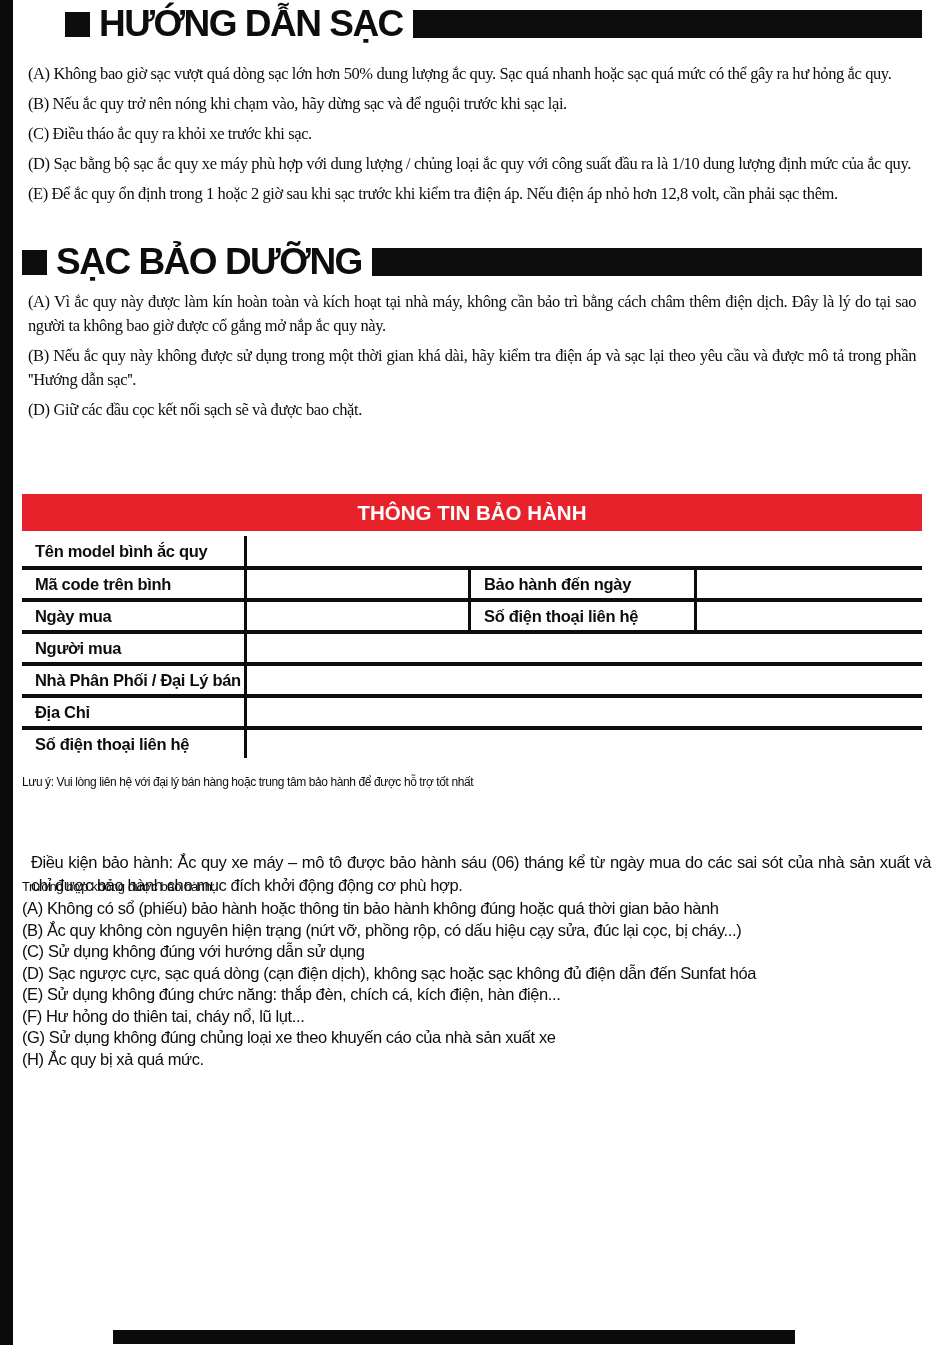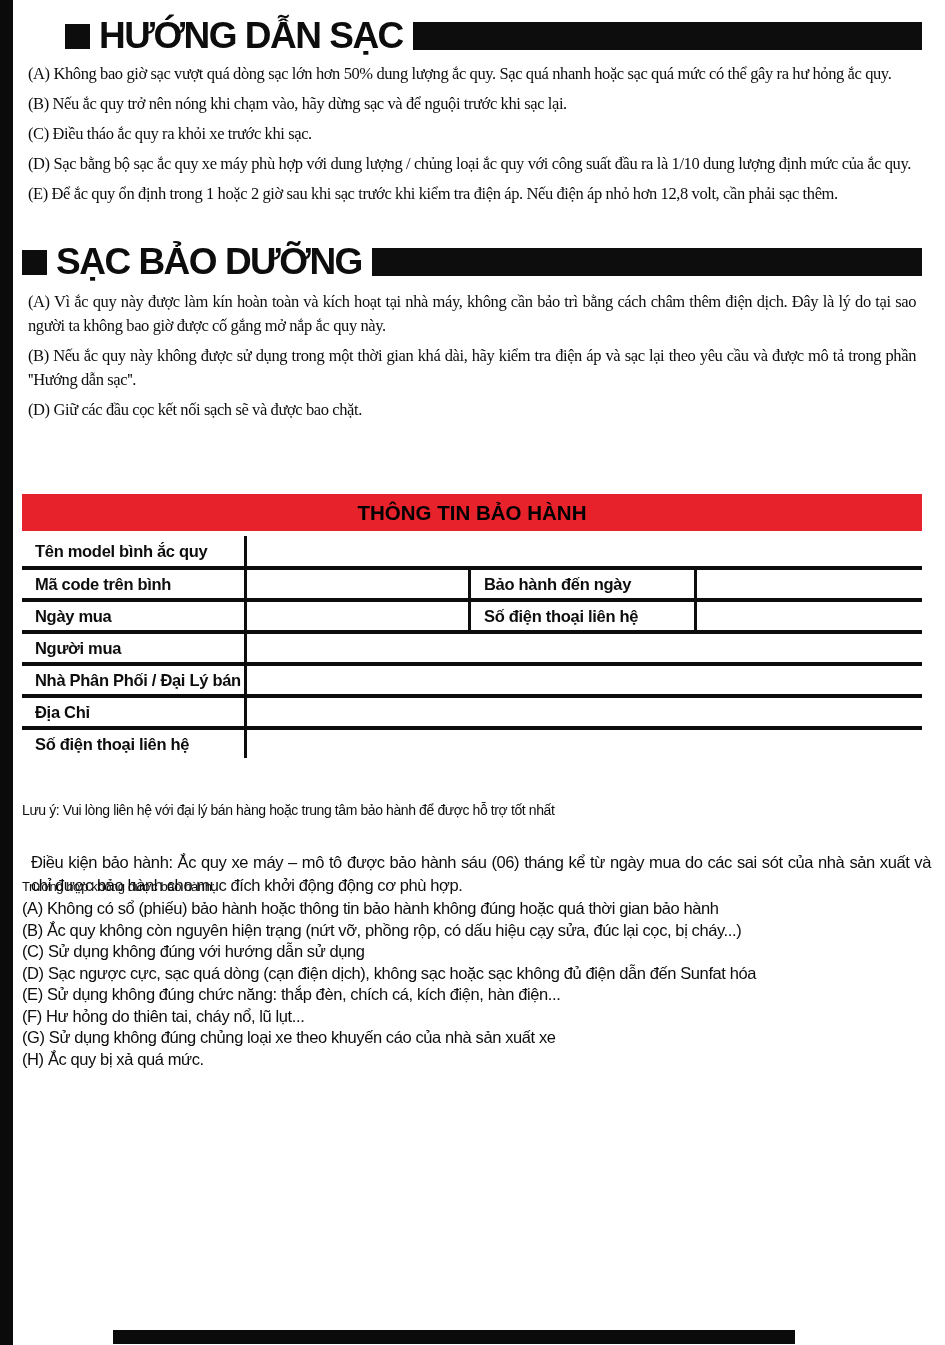--- a/index.html
+++ b/index.html
@@ -27,53 +27,53 @@
   }
   .sec-bar{flex:1 1 auto;height:28px;background:#0d0d0d;}
 
   
   .copy p{
     margin:6px;
     font-size:16.5px;line-height:24px;letter-spacing:-0.4px;
     text-align:justify;
     font-family:Liberation Serif, serif;
   }
-  .note-line{font-size:14px;line-height:24px;letter-spacing:-0.4px;margin-top:28px;}
+  .note-line{font-size:12px;line-height:24px;letter-spacing:-0.4px;}
   .cond{font-size:16.5px;line-height:23px;letter-spacing:-0.4px;text-align:justify;margin:0;}
 
   .excl-title{font-size:13px;line-height:22px;letter-spacing:-0.4px;margin:0 0 0 0;}
   .excl-list div{font-size:16.5px;line-height:21.5px;letter-spacing:-0.4px;}
 
   
   .wh-red{
     position:absolute;left:22px;top:494px;width:900px;height:37px;
     display:flex;align-items:center;justify-content:center;
   }
-  .wh-red span{color:#000000;font-weight:bold;font-size:20.5px;letter-spacing:0;}
+  .wh-red span{color:#ffffff;font-weight:bold;font-size:20.5px;letter-spacing:0;}
 
   
   .wtable{position:absolute;left:22px;top:536px;width:900px;}
   .trow{display:flex;height:32px;border-top:4px solid #0d0d0d;text-align:right;}
   .trow.r1{border-top:none;height:30px;}
   .cell{display:flex;align-items:center;}
   .c1{width:225px;border-right:3px solid #0d0d0d;}
   .c2{width:224px;border-right:3px solid #0d0d0d;}
   .c3{width:226px;border-right:3px solid #0d0d0d;}
   .c4{flex:1 1 auto;}
   .span3{flex:1 1 auto;}
   .lbl{font-weight:bold;font-size:16.5px;letter-spacing:-0.3px;padding-left:13px;white-space:nowrap;}
 </style>
 </head>
 <body>
 
 <div class="page">
 
   <div class="edge-bar"></div>
 
-  <div class="block sec-header" style="top:16px;padding-left:43px;">
+  <div class="block sec-header" style="top:4px;padding-left:43px;">
     <div class="sec-square"></div>
     <h1 class="sec-title">HƯỚNG DẪN SẠC</h1>
     <div class="sec-bar"></div>
   </div>
 
   <div class="block copy" style="top:56px;">
     <p>(A) Không bao giờ sạc vượt quá dòng sạc lớn hơn 50% dung lượng ắc quy. Sạc quá nhanh hoặc sạc quá mức có thể gây ra hư hỏng ắc quy.</p>
     <p>(B) Nếu ắc quy trở nên nóng khi chạm vào, hãy dừng sạc và để nguội trước khi sạc lại.</p>
     <p>(C) Điều tháo ắc quy ra khỏi xe trước khi sạc.</p>
     <p>(D) Sạc bằng bộ sạc ắc quy xe máy phù hợp với dung lượng / chủng loại ắc quy với công suất đầu ra là 1/10 dung lượng định mức của ắc quy.</p>

